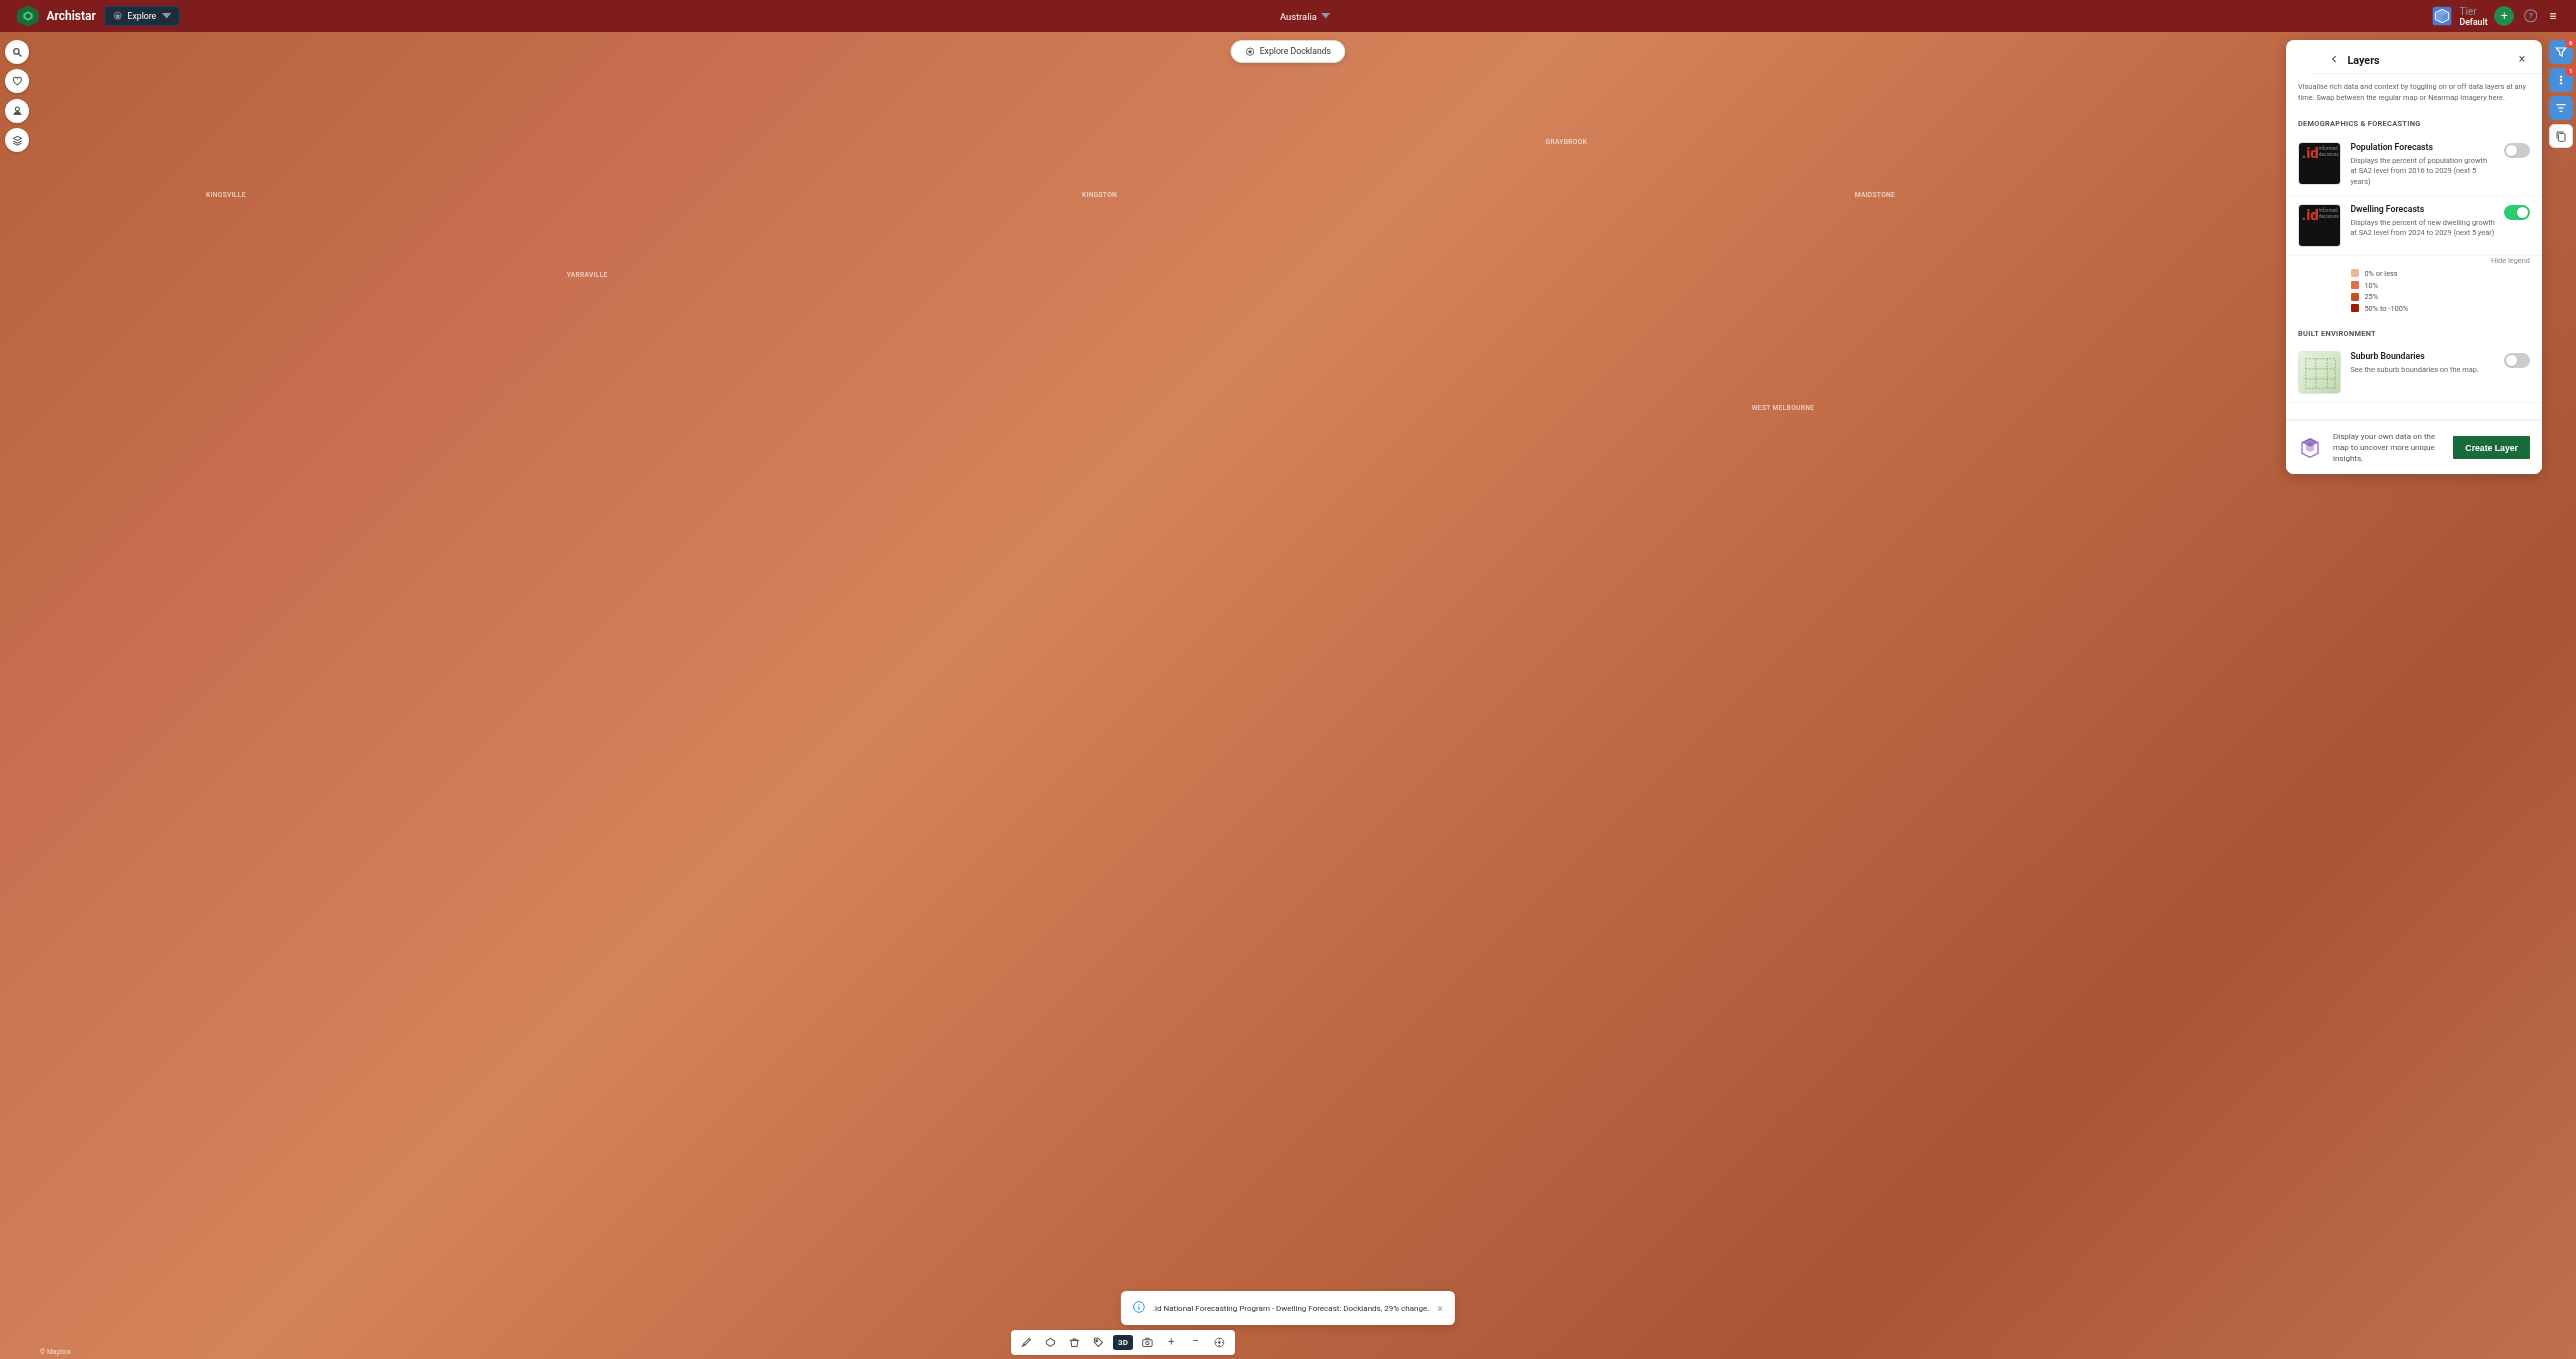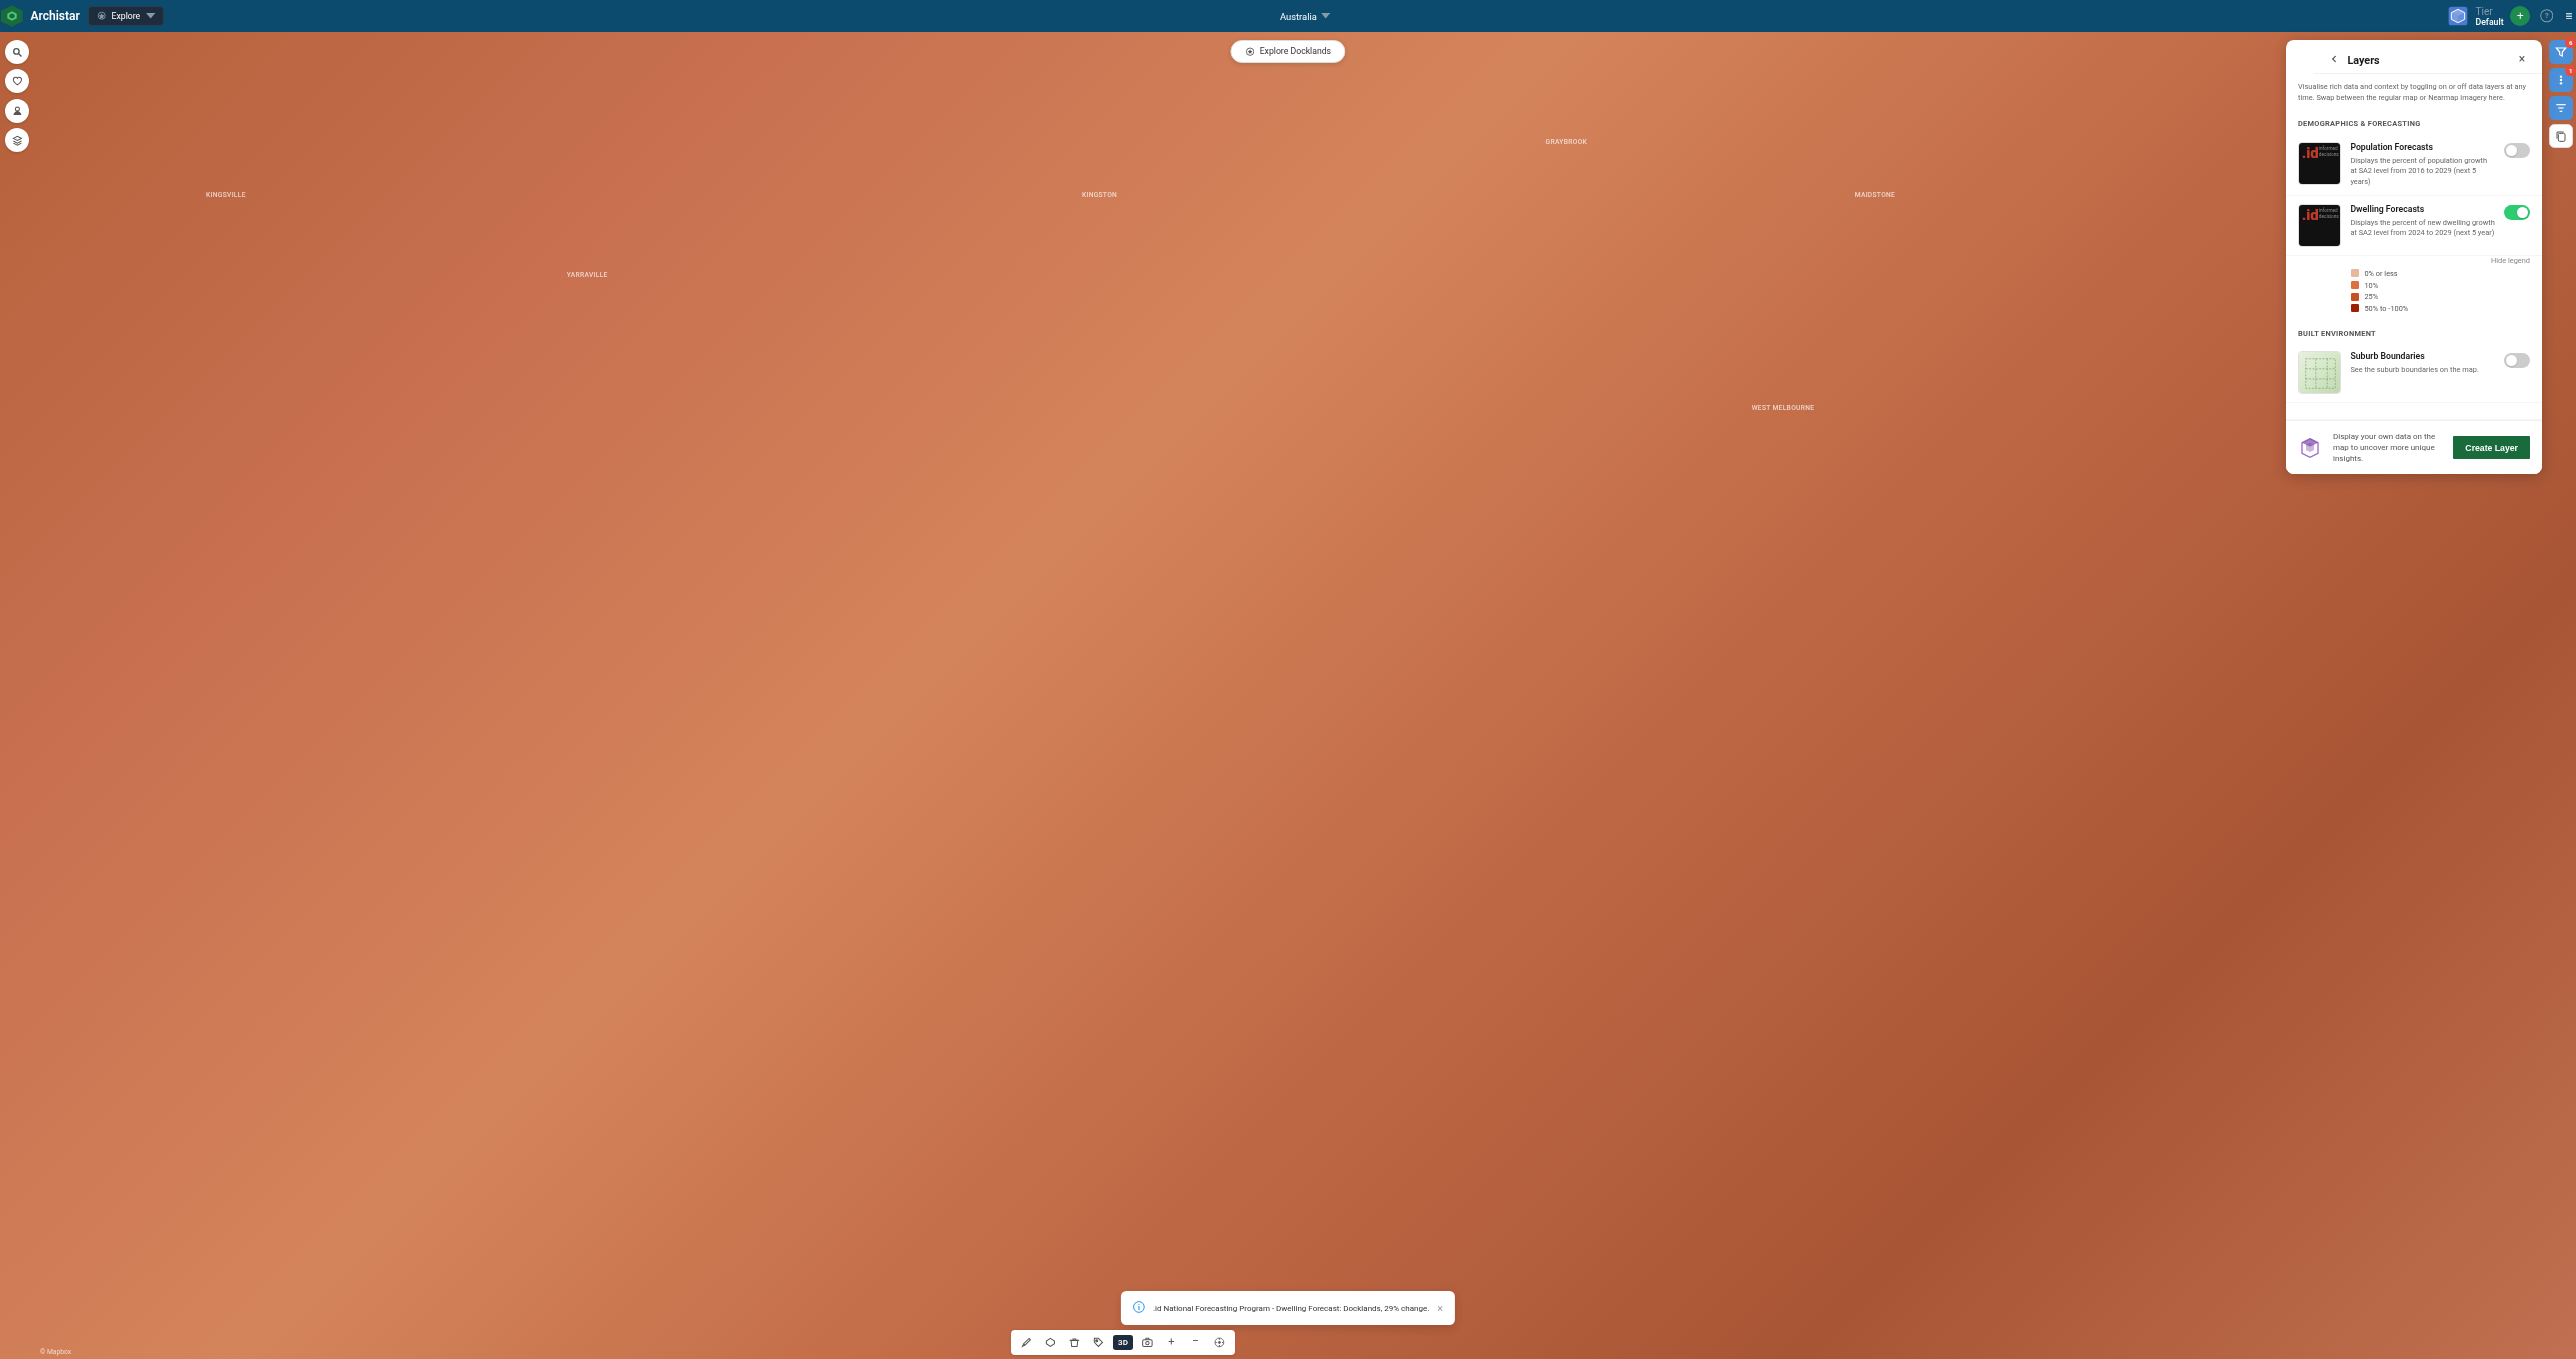--- a/index.html
+++ b/index.html
@@ -1,22 +1,22 @@
 <!DOCTYPE html>
 <html style="font-size:10.8px"><head>
   <meta charset="utf-8">
   <style>
     * { margin: 0; padding: 0; box-sizing: border-box; }
     body { font-family: -apple-system, BlinkMacSystemFont, 'Segoe UI', Roboto, sans-serif; width: 1288px; height: 680px; overflow: hidden; background: #1a2332; }
 
     
     .topnav {
       position: absolute; top: 0; left: 0; right: 0; height: 32px;
-      background: #0c4a6e; display: flex; align-items: center;
-      justify-content: space-between; padding: 0 1px; z-index: 100;
+      background: #7f1d1d; display: flex; align-items: center;
+      justify-content: space-between; padding: 0 17px; z-index: 100;
     }
     .topnav-left { display: flex; align-items: center; gap: 8px; }
     .logo-icon {
       width: 21.5px; height: 21.5px; background: #1a6b3c;
       clip-path: polygon(50% 0%, 100% 25%, 100% 75%, 50% 100%, 0% 75%, 0% 25%);
       display: flex; align-items: center; justify-content: center;
     }
     .logo-text { color: white; font-size: 12px; font-weight: 600; }
     .explore-btn {
       display: flex; align-items: center; gap: 5.4px;

